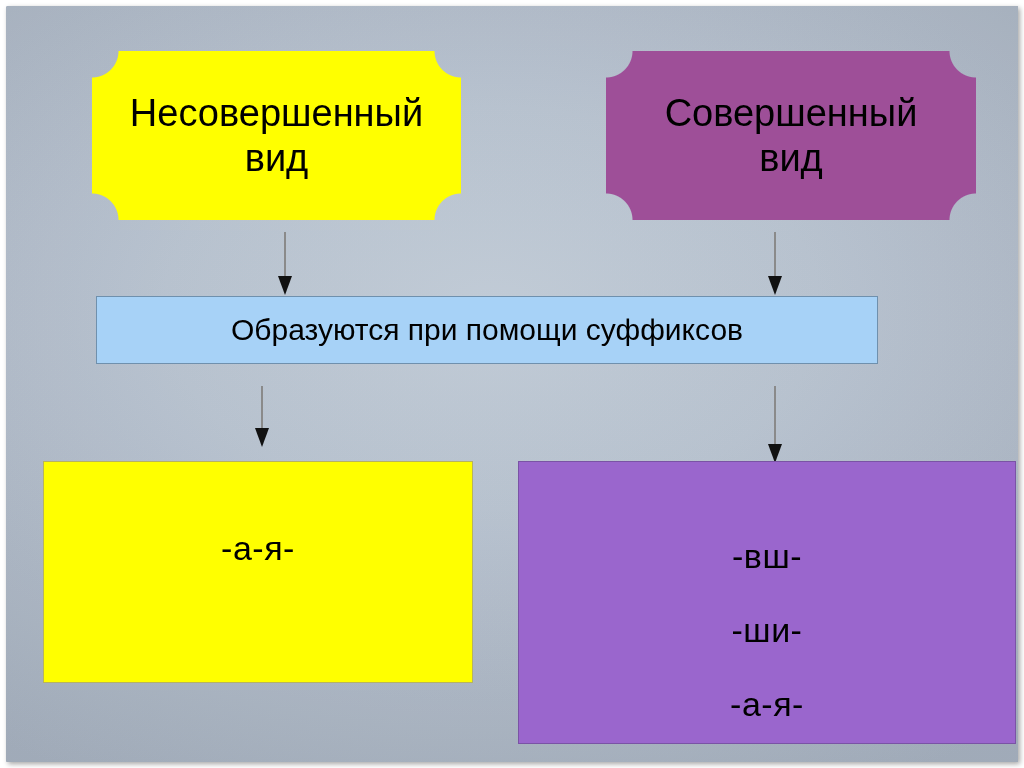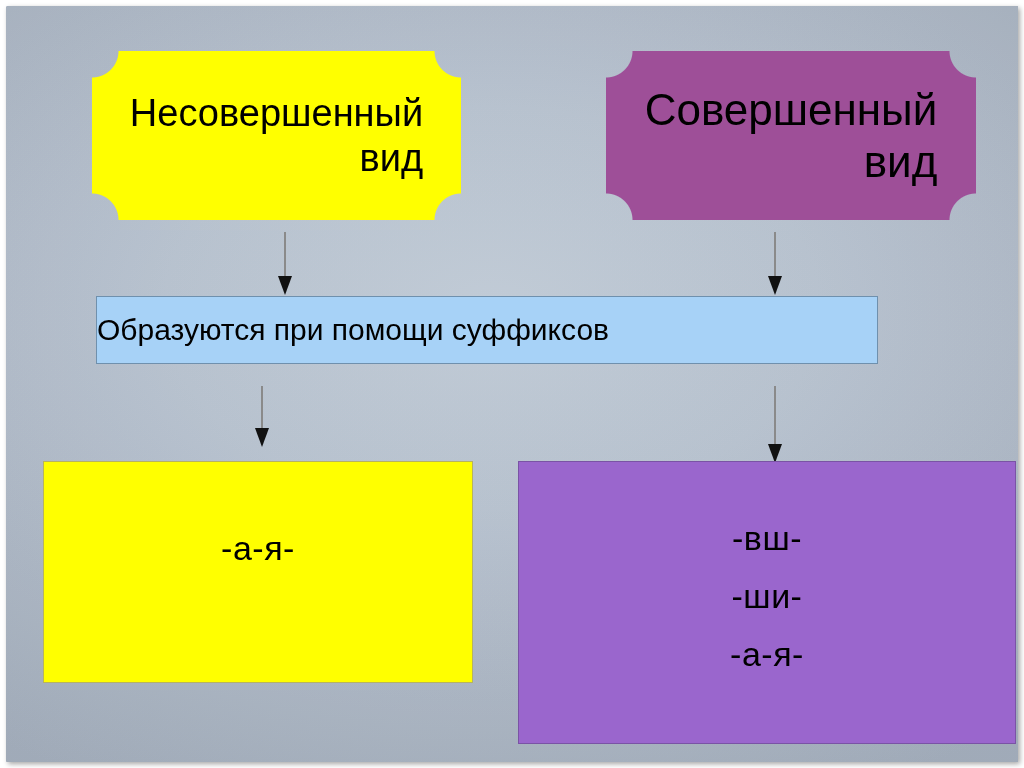--- a/index.html
+++ b/index.html
@@ -40,21 +40,21 @@
     box-shadow: 2px 2px 5px rgba(0,0,0,0.35);
     overflow: hidden;
   }
 
   
   .plaque {
     position: absolute;
     display: flex;
     align-items: center;
     justify-content: center;
-    text-align: right;
+    text-align: center;
     color: #000000;
     font-weight: 400;
     line-height: 1.18;
     
     -webkit-mask-image:
       radial-gradient(circle 26px at 0 0, transparent 26px, #000 27px),
       radial-gradient(circle 26px at 100% 0, transparent 26px, #000 27px),
       radial-gradient(circle 26px at 0 100%, transparent 26px, #000 27px),
       radial-gradient(circle 26px at 100% 100%, transparent 26px, #000 27px);
     -webkit-mask-composite: source-in;
@@ -74,35 +74,36 @@
     background: #ffff00;
     font-size: 38px;
   }
 
   #plaque-perfective {
     left: 600px;
     top: 45px;
     width: 370px;
     height: 169px;
     background: #9e4f98;
-    font-size: 44px;
+    font-size: 38px;
   }
 
   
   #box-formation {
     position: absolute;
     left: 90px;
     top: 290px;
     width: 782px;
     height: 68px;
     background: #a7d2f7;
     border: 1px solid #6f90ad;
     box-sizing: border-box;
     display: flex;
     align-items: center;
+    justify-content: center;
     color: #000000;
     font-size: 30px;
   }
 
   
   #box-suffix-imperfective {
     position: absolute;
     left: 37px;
     top: 455px;
     width: 430px;
@@ -123,24 +124,24 @@
     left: 512px;
     top: 455px;
     width: 498px;
     height: 283px;
     background: #9a66cd;
     border: 1px solid #7a53a5;
     box-sizing: border-box;
     display: flex;
     flex-direction: column;
     align-items: center;
-    justify-content: flex-start;
+    justify-content: space-between;
     color: #000000;
     font-size: 34px;
-    padding-top: 57px;
+    padding-top: 75px;
   }
 
   #box-suffix-perfective .suffix-line {
     margin-bottom: 19px;
     letter-spacing: 0.5px;
   }
 
   #box-suffix-imperfective .suffix-line {
     letter-spacing: 0.5px;
   }

